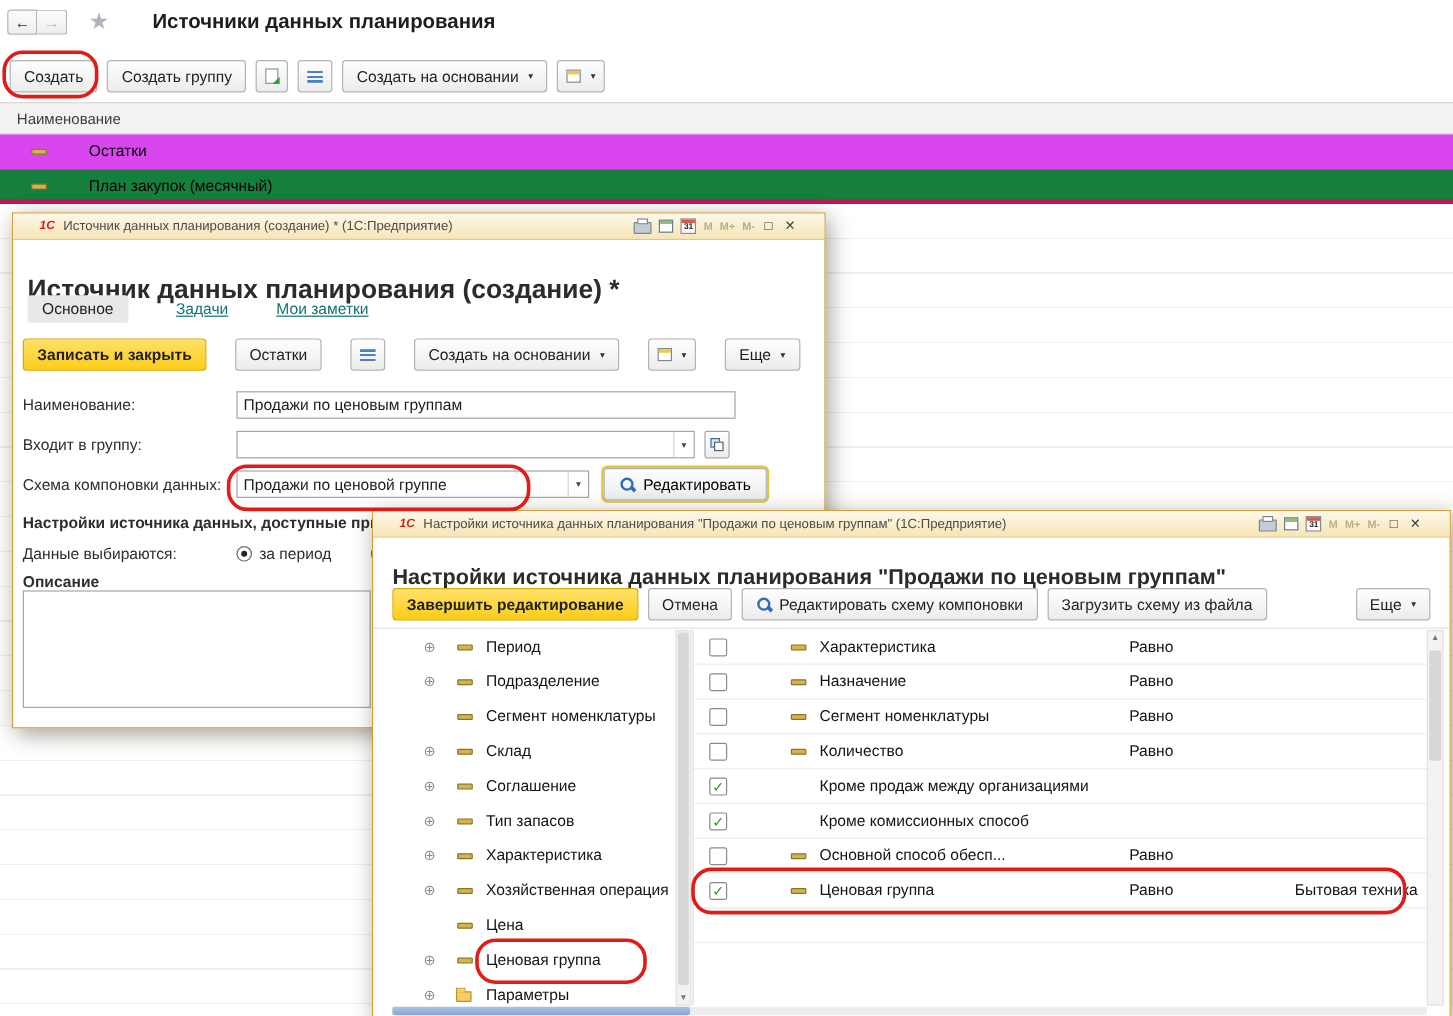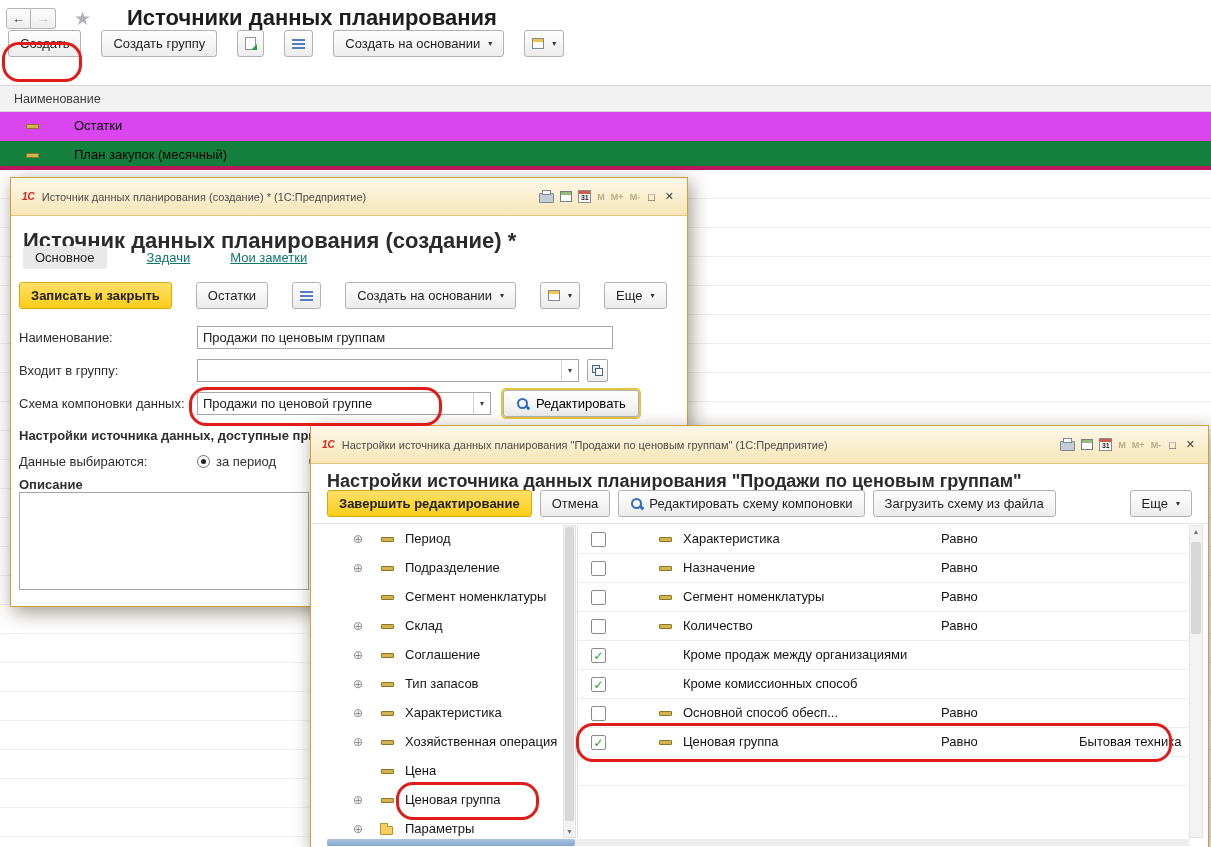--- a/index.html
+++ b/index.html
@@ -6,31 +6,31 @@
   .stage{position:relative;width:1211px;height:847px;background:#fff;overflow:hidden;
          font-family:"Liberation Sans","DejaVu Sans",sans-serif;color:#222;}
   
   .topbar{position:absolute;left:0;top:0;right:0;height:36px;background:#fff;display:flex;align-items:center;padding-left:6px;}
   .navpair{display:flex;}
   .nav-btn{width:25px;height:21px;border:1px solid #b5b5b5;background:linear-gradient(#fdfdfd,#ededed);
            display:flex;align-items:center;justify-content:center;font-size:13px;color:#333;padding:0;}
   .nav-btn.back{border-radius:3px 0 0 3px;}
   .nav-btn.fwd{border-radius:0 3px 3px 0;border-left:none;color:#bdbdbd;}
   .star{color:#b0b4ba;font-size:19px;margin-left:18px;}
-  .page-title{font-size:22px;font-weight:600;color:#1d1d1d;margin:0 0 0 36px;white-space:nowrap;}
+  .page-title{font-size:17px;font-weight:600;color:#1d1d1d;margin:0 0 0 36px;white-space:nowrap;}
   
   .btn{display:inline-flex;align-items:center;gap:6px;height:27px;padding:0 11px;
        background:linear-gradient(#fefefe,#ececec);border:1px solid #b2b2b2;border-radius:3px;
        font-size:13px;color:#1f1f1f;white-space:nowrap;cursor:default;box-sizing:border-box;}
   .icon-btn{padding:0 7px;}
   .btn-yellow{background:linear-gradient(#ffe06a,#fccd17);border-color:#d5a90a;font-weight:600;}
   .caret{font-size:8px;color:#333;margin-left:2px;}
   .push-right{margin-left:auto;}
   
-  .main-toolbar{position:absolute;left:8px;top:30px;display:flex;align-items:center;gap:20px;z-index:2;}
+  .main-toolbar{position:absolute;left:8px;top:50px;display:flex;align-items:center;gap:8px;z-index:2;}
   .list-header{position:absolute;left:0;right:0;top:85px;height:27px;background:#f2f2f2;
                border-top:1px solid #d8d8d8;border-bottom:1px solid #d8d8d8;display:flex;align-items:center;
                padding-left:14px;font-size:12.5px;color:#3d3d3d;box-sizing:border-box;z-index:2;}
   .list-row{position:absolute;left:0;right:0;height:29px;box-sizing:border-box;z-index:2;}
   .row-sel{background:#d946ef;}
   .list-row.plain{background:#15803d;border-bottom:4px solid #be185d;}
   .list-row .dash{position:absolute;left:26px;top:12px;}
   .row-label{position:absolute;left:74px;top:6px;font-size:13px;color:#000;}
   .rows-bg{position:absolute;left:0;right:0;top:170px;bottom:0;z-index:1;
            background:repeating-linear-gradient(to bottom,#fff 0 28px,#efefef 28px 29px);}
@@ -45,22 +45,22 @@
   .ic-mag{position:relative;width:13px;height:13px;display:inline-block;}
   .ic-mag::before{content:"";position:absolute;left:1px;top:1px;width:7px;height:7px;border:2px solid #2f6db8;border-radius:50%;}
   .ic-mag::after{content:"";position:absolute;right:0;bottom:0;width:3px;height:5px;background:#2f6db8;transform:rotate(-45deg);}
   .ic-open{position:relative;width:11px;height:11px;display:inline-block;}
   .ic-open::before{content:"";position:absolute;left:0;top:0;width:6px;height:6px;border:1px solid #49677f;background:#dfe9f3;}
   .ic-open::after{content:"";position:absolute;right:0;bottom:0;width:6px;height:6px;border:1px solid #49677f;background:#fff;}
   
   .win{position:absolute;background:#fff;border:1px solid #cfa03a;box-shadow:3px 5px 18px rgba(40,25,0,.45);overflow:hidden;}
   .win1{left:10px;top:177px;width:676px;height:428px;z-index:10;}
   .win2{left:310px;top:425px;width:897px;height:422px;z-index:20;}
-  .titlebar{position:absolute;left:0;top:0;right:0;height:38px;background:linear-gradient(#fdf8ea,#f6e5b6);
-            border-bottom:1px solid #e2c87f;display:flex;align-items:center;gap:7px;padding:0 11px;box-sizing:border-box;}
+  .titlebar{position:absolute;left:0;top:0;right:0;height:22px;background:linear-gradient(#fdf8ea,#f6e5b6);
+            border-bottom:1px solid #e2c87f;display:flex;align-items:center;gap:7px;padding:0 22px;box-sizing:border-box;}
   .logo1c{font-size:10px;font-weight:bold;font-style:italic;color:#d6231e;}
   .tb-title{font-size:11px;color:#4c4c4c;white-space:nowrap;overflow:hidden;}
   .tb-icons{margin-left:auto;display:flex;align-items:center;gap:6px;}
   .tb-ic{display:flex;align-items:center;}
   .ic-print{display:block;width:13px;height:8px;background:#c3cdd6;border:1px solid #7c8893;border-radius:1px;position:relative;margin-top:3px;}
   .ic-print::before{content:"";position:absolute;left:2px;top:-4px;width:7px;height:3px;background:#fff;border:1px solid #7c8893;}
   .ic-table{display:block;width:12px;height:11px;border:1px solid #6f7f8a;box-sizing:border-box;background:linear-gradient(#93bd7a 0 3px,#fff 3px);}
   .ic-cal{width:13px;height:13px;border:1px solid #8b8b8b;background:#fff;position:relative;display:flex;align-items:flex-end;justify-content:center;box-sizing:border-box;}
   .ic-cal::before{content:"";position:absolute;left:0;top:0;right:0;height:3px;background:#d25a4a;}
   .ic-cal b{font-size:7px;line-height:8px;color:#222;}

